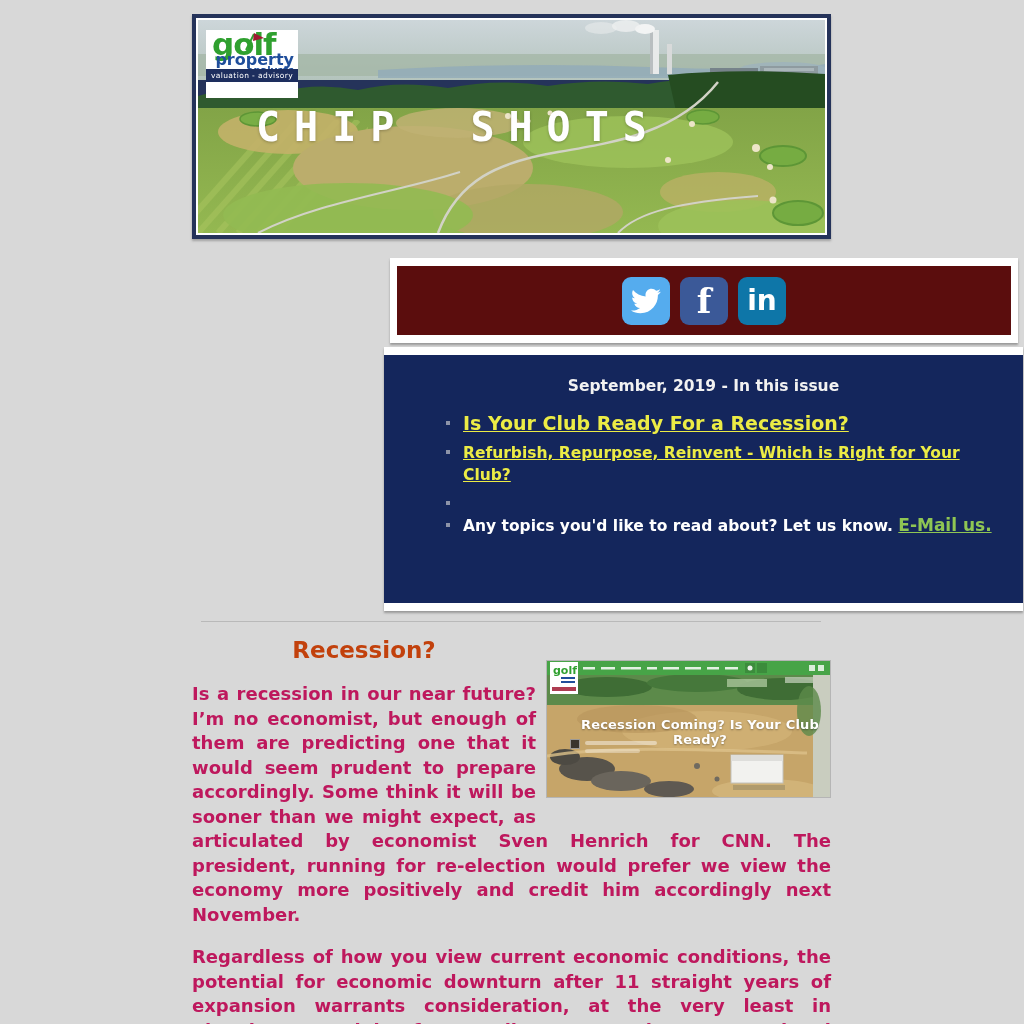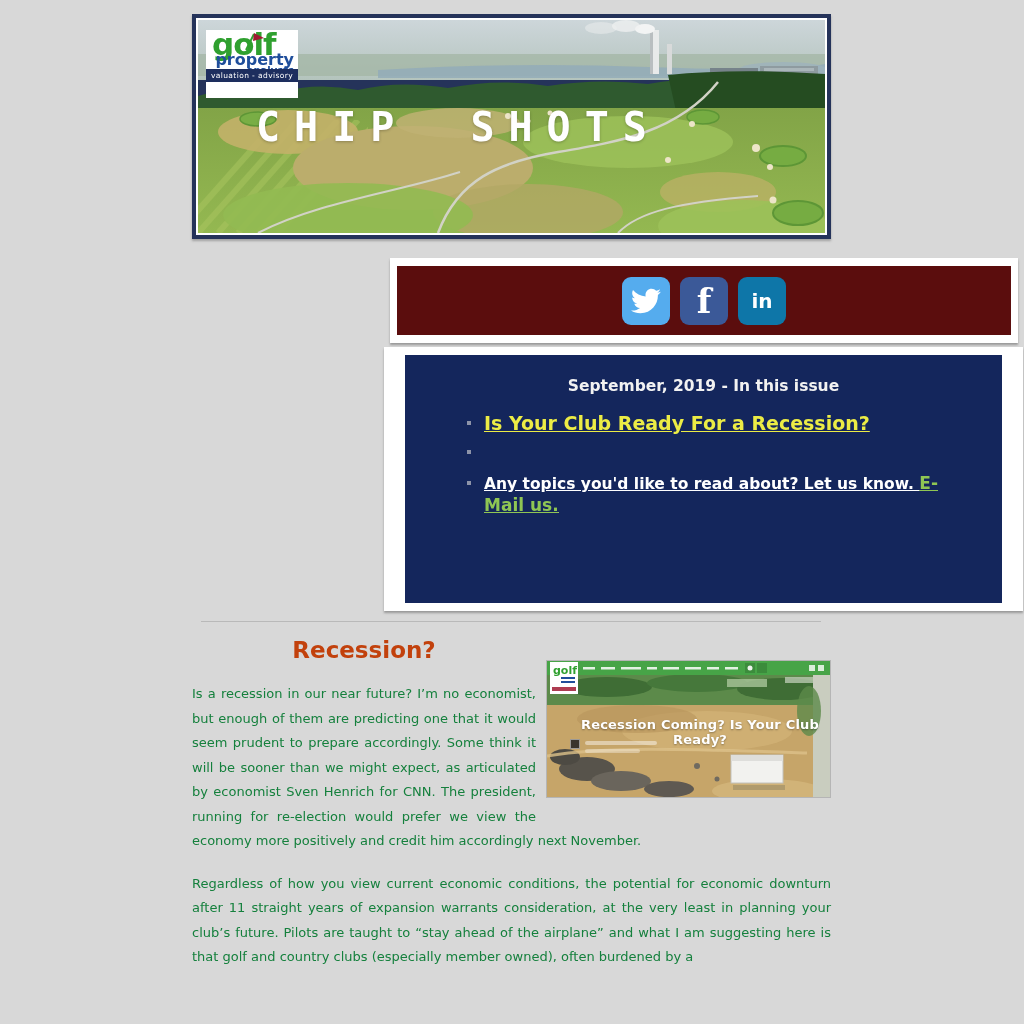--- a/index.html
+++ b/index.html
@@ -23,52 +23,52 @@
   .logo-tagline { position:absolute; left:0; bottom:16px; width:100%; background:#1d2e5e; color:#ffffff;
       font-size:7.5px; text-align:center; padding:2px 0; letter-spacing:.4px; }
 
   
   .social-wrap { width:628px; margin:19px 0 0 198px; background:#ffffff; padding:8px 7px; box-shadow:0 2px 2px rgba(110,110,110,.6); }
   .social-bar { background:#5b0d0d; height:69px; display:flex; align-items:center; justify-content:center; gap:10px; }
   .social-tile { width:48px; height:48px; border-radius:9px; display:flex; align-items:center; justify-content:center;
       color:#ffffff; font-weight:bold; text-decoration:none; cursor:pointer; }
   .tile-tw { background:#55acee; }
   .tile-fb { background:#3b5998; font-size:34px; font-family:"DejaVu Serif", serif; }
-  .tile-li { background:#0e76a8; font-size:20px; }
-
-  
-  .issue-wrap { width:639px; margin:4px 0 0 192px; background:#ffffff; padding:8px 21px; box-shadow:0 2px 2px rgba(110,110,110,.6); }
+  .tile-li { background:#0e76a8; font-size:28px; }
+
+  
+  .issue-wrap { width:639px; margin:4px 0 0 192px; background:#ffffff; padding:8px 0; box-shadow:0 2px 2px rgba(110,110,110,.6); }
   .issue-box { background:#14265c; min-height:248px; color:#fff; padding:22px 28px 20px 28px; }
   .issue-title { text-align:center; font-weight:bold; font-size:15.5px; color:#f2f2f2; }
   .issue-list { list-style:none; margin-top:18px; padding-left:34px; }
   .issue-list li { position:relative; padding-left:17px; margin-bottom:7px; line-height:21px; }
   .bullet { position:absolute; left:0; top:8px; width:4px; height:4px; background:#8d93a8; }
   .issue-link { color:#ecec45; font-weight:bold; font-size:19px; text-decoration:underline; cursor:pointer; }
   .issue-link.big { font-size:15.5px; line-height:22px; }
   .li-spacer { height:14px; }
-  .topics { font-size:15.5px; font-weight:bold; line-height:27px; margin-top:17px;text-decoration:underline; }
+  .topics { font-size:15.5px; font-weight:bold; line-height:27px; margin-top:8px; }
   .email-link { color:#8fc653; font-weight:bold; font-size:17px; text-decoration:underline; cursor:pointer; }
 
   
   .divider { border:none; border-top:1px solid #b9b9b9; width:620px; margin:10px 0 0 9px; }
   .article { padding-top:0; }
   .thumb { float:right; width:285px; height:138px; margin:23px 0 14px 10px; border:1px solid #b5b5b5;
       position:relative; overflow:hidden; cursor:pointer; background:#c6a569; }
   .thumb svg { position:absolute; inset:0; }
   .thumb-title { position:absolute; left:23px; top:56px; color:#ffffff; font-weight:bold; font-size:13px;
       letter-spacing:.2px; text-shadow:0 1px 2px rgba(0,0,0,.35);text-align:center; }
   .thumb-avatar { position:absolute; left:23px; top:78px; width:10px; height:10px; background:#3a342c; border:1px solid rgba(255,255,255,.5); }
   .thumb-meta-1, .thumb-meta-2 { position:absolute; left:38px; height:4px; background:rgba(255,255,255,.45); border-radius:2px; }
   .thumb-meta-1 { top:80px; width:72px; }
   .thumb-meta-2 { top:88px; width:55px; background:rgba(255,255,255,.35); }
 
   .article h2 { color:#c2410c; font-size:23px; text-align:center; font-weight:bold; }
   .h-1 { margin-top:15px; }
   .h-2 { margin-top:21px; }
-  .article p { color:#15803d; font-size:13px; line-height:24.5px; text-align:justify; }
+  .article p { color:#be185d; font-size:18px; line-height:24.5px; text-align:justify;font-weight:bold; }
   .p-1 { margin-top:19px; }
   .p-2 { margin-top:18px; }
 </style>
 </head>
 <body>
 
 <div class="content-col">
 
   <div class="banner-frame">
     <div class="banner-inner">
@@ -167,20 +167,22 @@
   </div>
 
   <div class="issue-wrap">
     <div class="issue-box">
       <div class="issue-title">September, 2019 - In this issue</div>
       <ul class="issue-list">
         <li><span class="bullet"></span>
           <a class="issue-link">Is Your Club Ready For a Recession?</a></li>
         <li><span class="bullet"></span>
           </li>
+        <li><span class="bullet"></span>
+          <a class="issue-link big">Refurbish, Repurpose, Reinvent - Which is Right for Your Club?</a></li>
         <li class="li-spacer">
             <span class="bullet"></span>
           </li>
         <li class="topics"><span class="bullet"></span><span>Any topics you'd like to read about?  Let us know. </span> <a class="email-link">E-Mail us.</a></li>
       </ul>
     </div>
   </div>
 
   <hr class="divider">
   <div class="article">

